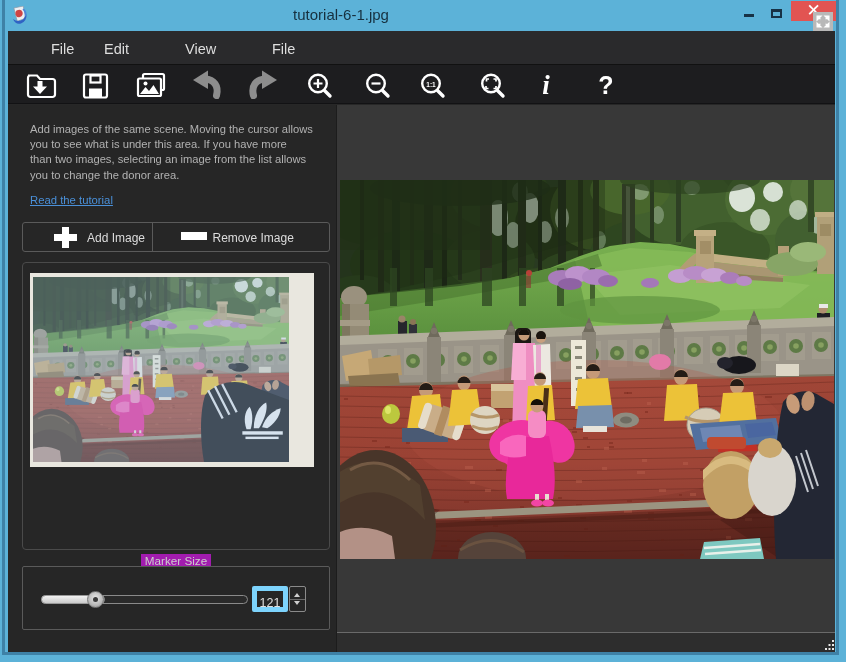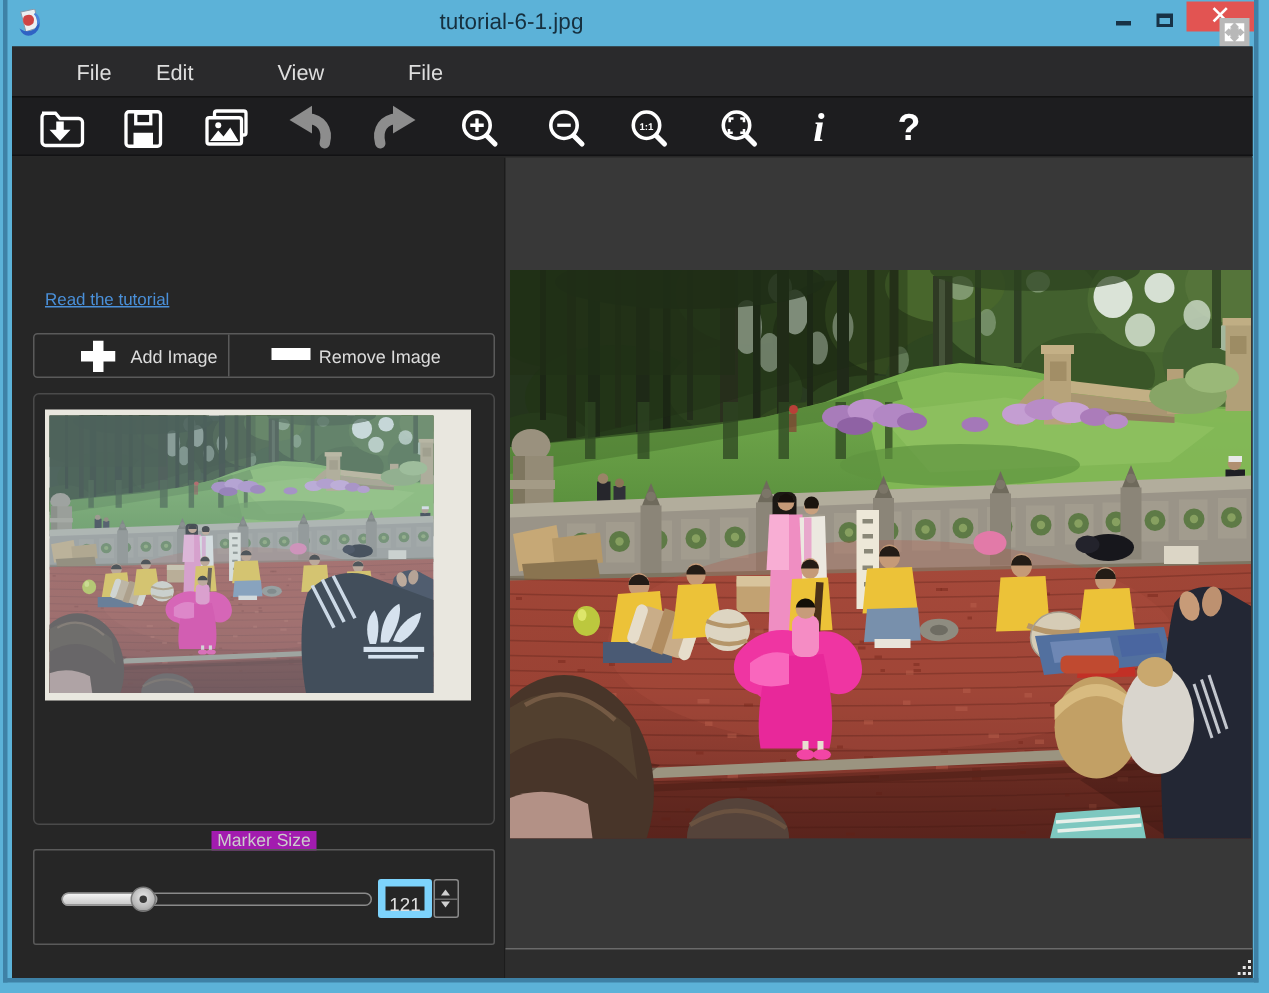--- a/index.html
+++ b/index.html
@@ -81,20 +81,21 @@
   <div id="menubar">
     <span style="left:43px;">File</span>
     <span style="left:96px;">Edit</span>
     <span style="left:177px;">View</span>
     <span style="left:264px;">File</span>
   </div>
   <div id="toolbar"></div>
   <div id="leftpanel"></div>
   <div id="canvas"></div>
   <div id="statusbar"></div>
+  <div id="instr">Add images of the same scene. Moving the cursor allows<br>you to see what is under this area. If you have more<br>than two images, selecting an image from the list allows<br>you to change the donor area.</div>
   <div id="tutlink">Read the tutorial</div>
   <div id="btnrow">
     <div class="btn">
       <svg class="abs" style="left:31px;top:4px;" width="23" height="21" viewBox="0 0 23 21">
           <path d="M8 0 H15 V7 H23 V14 H15 V21 H8 V14 H0 V7 H8 Z" fill="#fff"></path>
         </svg>
       <span class="abs" style="left:64px;top:8px;">Add Image</span>
     </div>
     <div class="btn">
       <div class="abs" style="left:28px;top:9px;width:26px;height:8px;background:#fff;"></div>

